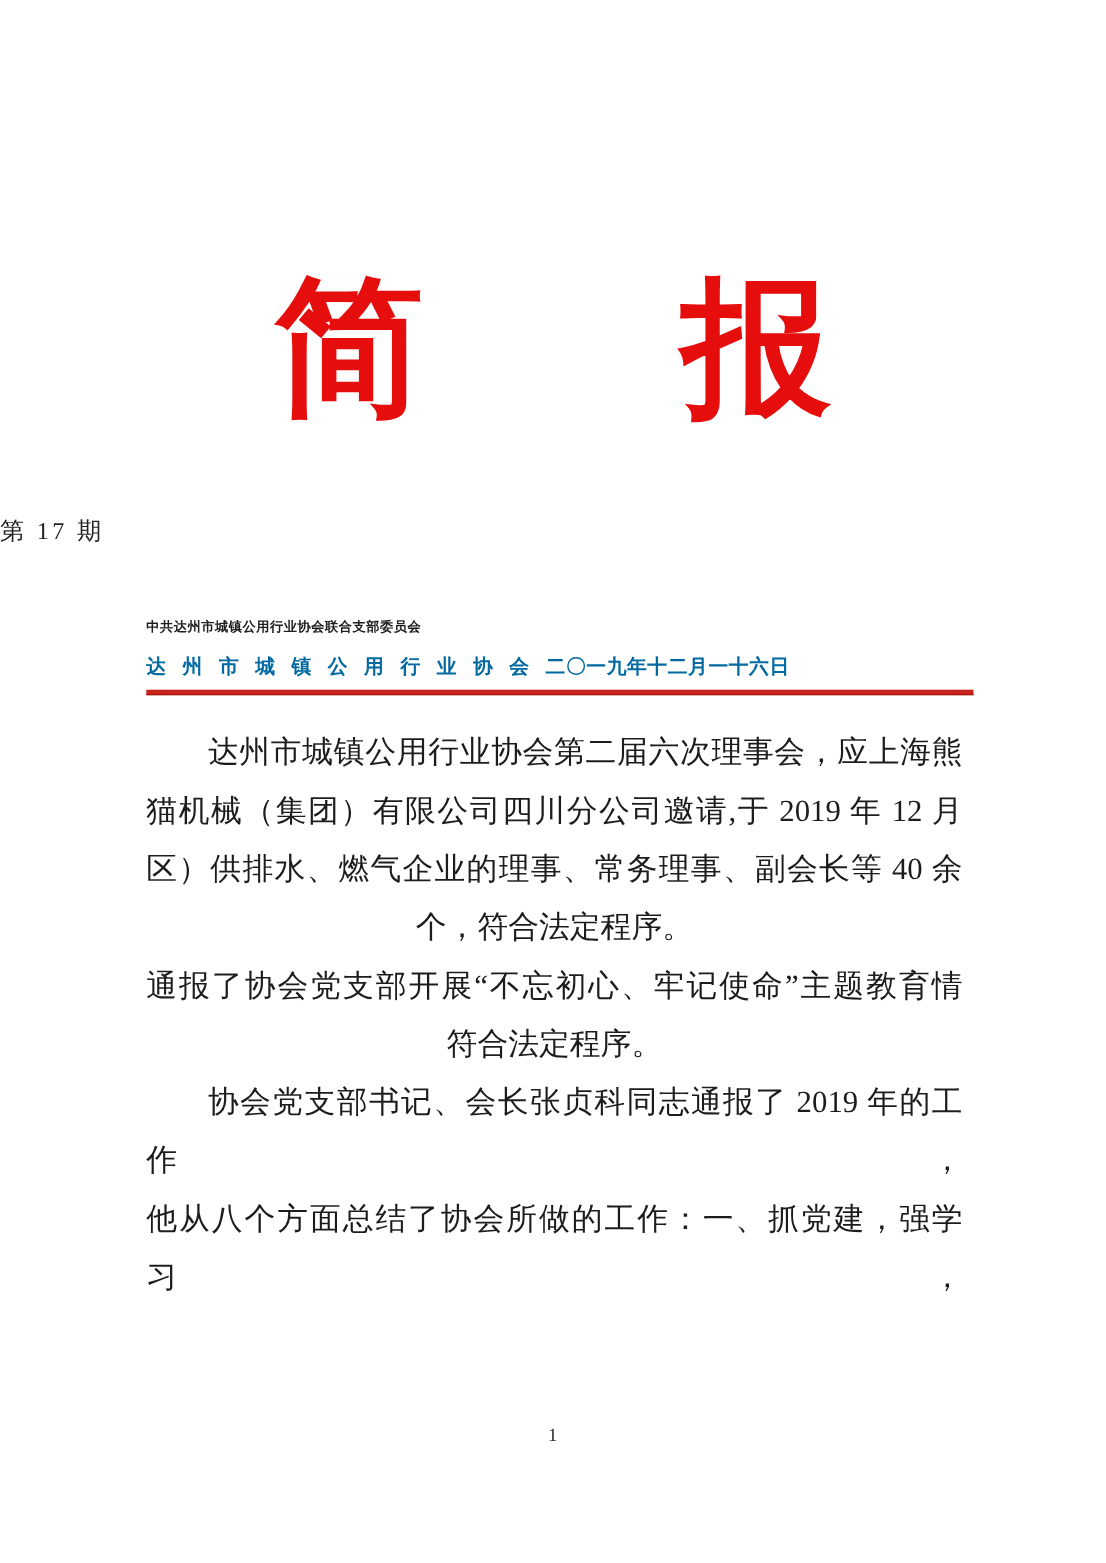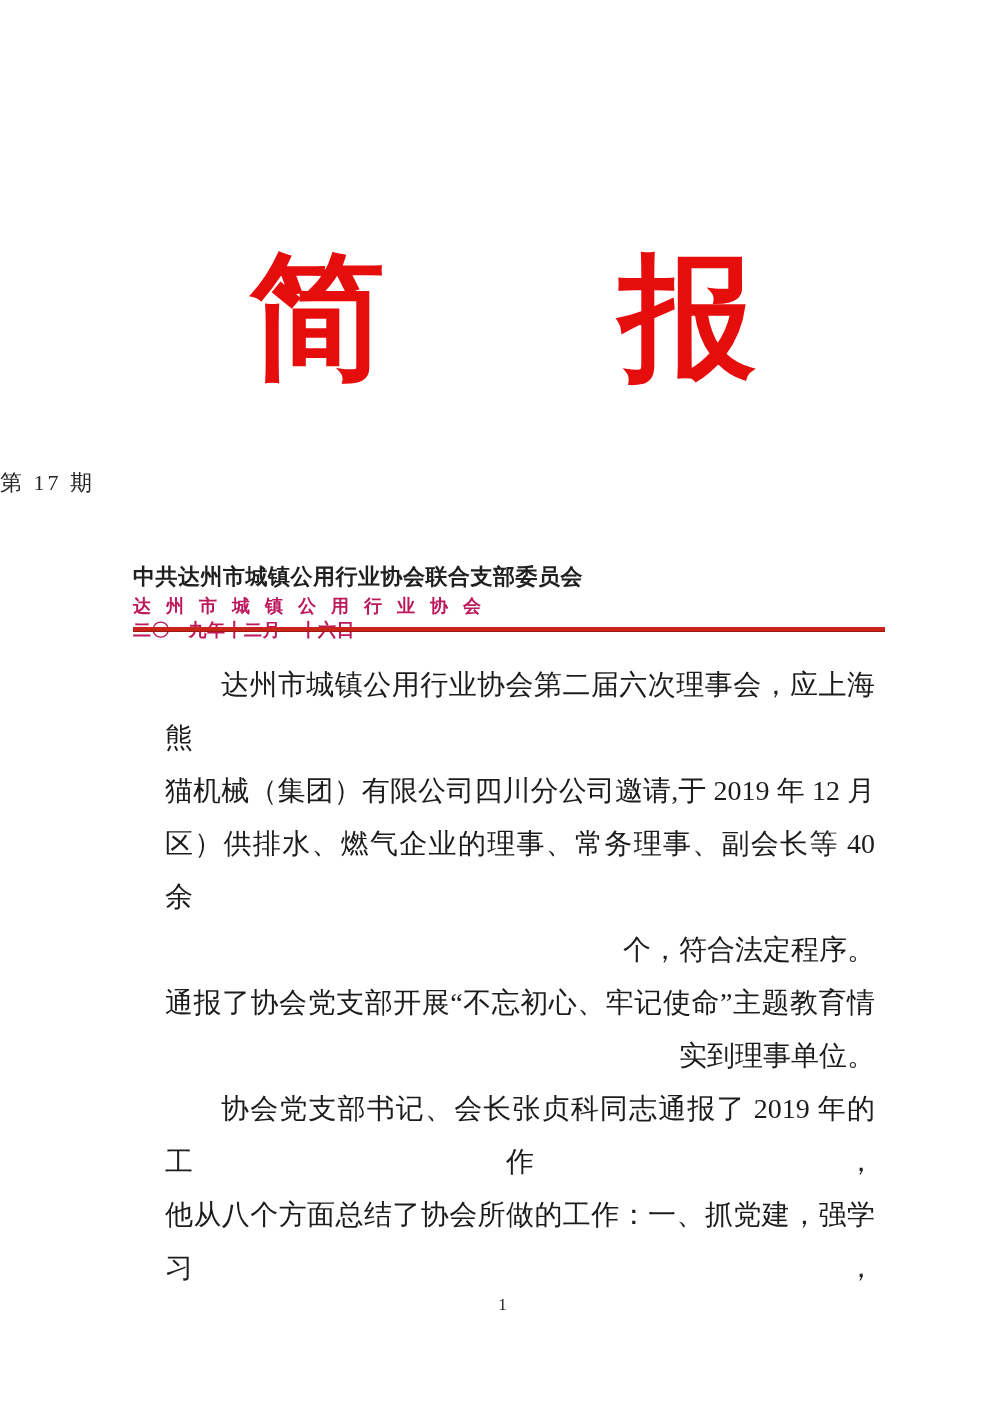--- a/index.html
+++ b/index.html
@@ -43,36 +43,35 @@
     letter-spacing: 3px;
     color: #242424;
   }
 
   
   .org1 {
     position: absolute;
     top: 562px;
     left: 133px;
     width: 752px;
-    font-size: 22px;
+    font-size: 12px;
     font-weight: 700;
     letter-spacing: 0.5px;
     color: #202020;
   }
   .row2 {
     position: absolute;
     top: 594px;
     left: 133px;
     width: 752px;
     display: flex;
     justify-content: flex-start;
     align-items: baseline;
     font-weight: 700;
-    color: #be185d;
-    flex-direction: column;
+    color: #0369a1;
   }
   .org2 {
     font-size: 18px;
     letter-spacing: 15px;
     white-space: nowrap;
   }
   .date {
     font-size: 18px;
     letter-spacing: 0.5px;
     white-space: nowrap;
@@ -91,28 +90,27 @@
   .body-text {
     position: absolute;
     top: 658px;
     left: 133px;
     width: 742px;
     font-size: 28px;
     line-height: 53px;
     color: #1c1c1c;
   }
   .line {
-    text-align: right;
+    text-align: center;
     white-space: normal;
   }
   .line.ind { text-indent: 56px; }
   .line.jf {
     text-align: justify;
     text-align-last: justify;
-    margin-left: 32px;
     -moz-text-align-last: justify;
   }
 
   .pagenum {
     position: absolute;
     top: 1295px;
     left: 0;
     width: 100%;
     text-align: center;
     font-size: 17px;
@@ -139,20 +137,20 @@
   </div>
 
   <div class="rule" style="background: rgb(201, 36, 28);"></div>
 
   <div class="body-text">
     <div class="line ind jf">达州市城镇公用行业协会第二届六次理事会，应上海熊</div>
     <div class="line jf">猫机械（集团）有限公司四川分公司邀请,于 2019 年 12 月</div>
     <div class="line jf">区）供排水、燃气企业的理事、常务理事、副会长等 40 余</div>
     <div class="line">个，符合法定程序。</div>
     <div class="line jf">通报了协会党支部开展“不忘初心、牢记使命”主题教育情</div>
-    <div class="line">实到理事单位。</div>
+    <div class="line">符合法定程序。</div>
     <div class="line ind jf">协会党支部书记、会长张贞科同志通报了 2019 年的工作，</div>
     <div class="line jf">他从八个方面总结了协会所做的工作：一、抓党建，强学习，</div>
   </div>
 
   <div class="pagenum">1</div>
 
 </div>
 
 </body></html>

